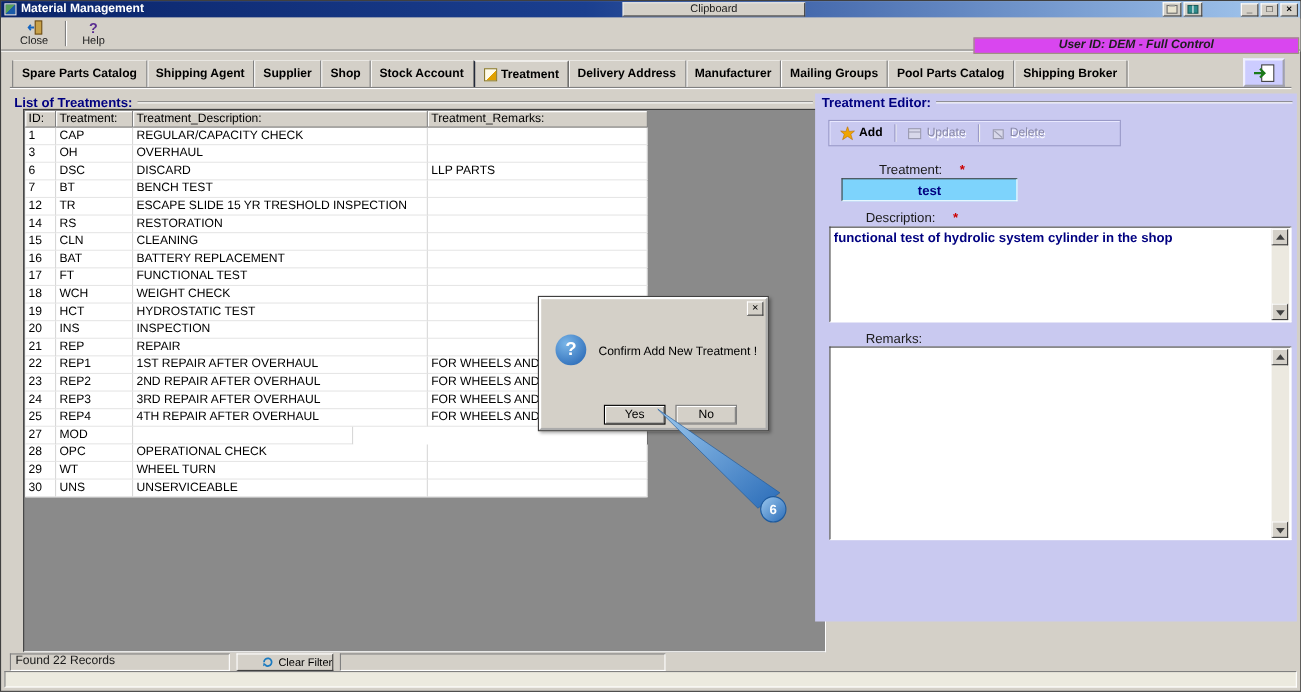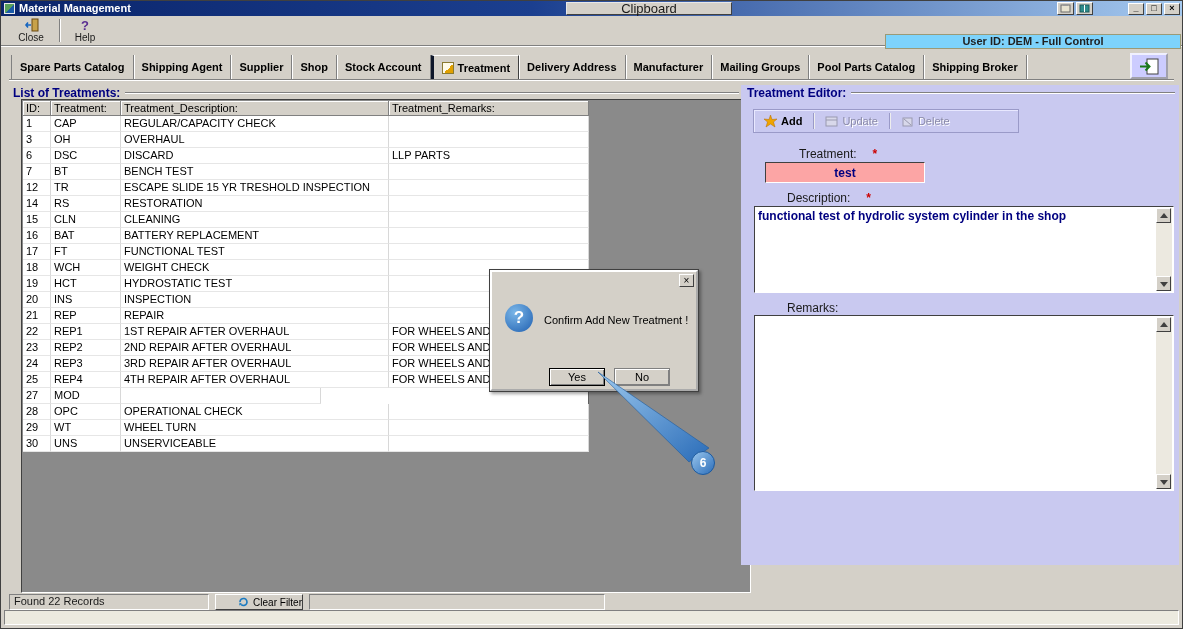--- a/index.html
+++ b/index.html
@@ -7,46 +7,46 @@
   body { font-family:"Liberation Sans", sans-serif; font-size:11px; background:#d4d0c8; }
   .app { position:relative; width:1183px; height:629px; background:#d4d0c8; border:1px solid #404040; }
 
   
   .titlebar { position:absolute; left:0; top:0; right:0; height:15px;
     background:linear-gradient(90deg,#0a246a 0%,#1b3f8f 45%,#a6caf0 100%); }
   .app-icon { position:absolute; left:3px; top:2px; width:11px; height:11px;
     background:linear-gradient(135deg,#58a05a 50%,#1a5aa8 50%); border:1px solid #e8e8e8; }
   .title-text { position:absolute; left:18px; top:1px; color:#fff; font-weight:bold; font-size:11px; white-space:nowrap; }
   .clipboard-box { position:absolute; left:565px; top:1px; width:166px; height:13px; background:#d4d0c8;
-    border:1px solid; border-color:#e8e8e8 #404040 #404040 #e8e8e8; font-size:13px; line-height:11px; text-align:center; color:#1a1a1a; }
+    border:1px solid; border-color:#e8e8e8 #404040 #404040 #e8e8e8; font-size:10px; line-height:11px; text-align:center; color:#1a1a1a; }
   .tb-util { position:absolute; top:1px; width:17px; height:13px; background:#d4d0c8;
     border:1px solid; border-color:#fff #404040 #404040 #fff; display:flex; align-items:center; justify-content:center; }
   #tb-util-1 { left:1056px; } #tb-util-2 { left:1075px; }
   .winctrls { position:absolute; right:2px; top:2px; display:flex; gap:2px; }
   .winbtn { width:16px; height:12px; background:#d4d0c8; border:1px solid; border-color:#fff #404040 #404040 #fff;
     font-size:9px; line-height:9px; text-align:center; font-weight:bold; color:#000; }
 
   
   .toolbar { position:absolute; left:0; top:15px; right:0; height:30px; background:#d4d0c8;
     border-bottom:1px solid #808080; box-shadow:0 1px 0 #fff; }
   .tool-btn { position:absolute; top:1px; height:27px; display:flex; flex-direction:column; align-items:center;
     justify-content:center; font-size:10px; color:#1a1a1a; cursor:default; }
   #close-btn { left:6px; width:48px; }
   #help-btn  { left:64px; width:40px; }
   .toolbar-sep { position:absolute; left:58px; top:3px; width:1px; height:23px; background:#808080; box-shadow:1px 0 0 #fff; }
   .help-glyph { font-size:13px; font-weight:bold; color:#5a2d91; line-height:13px; }
-  .user-box { position:absolute; left:884px; top:18px; width:296px; height:15px; background:#7dd3fc;
-    border:1px solid #9a9a77; font-weight:bold; text-align:center; line-height:13px; font-size:11px; color:#1f1f1f; }
+  .user-box { position:absolute; left:884px; top:18px; width:296px; height:15px; background:#d946ef;
+    border:1px solid #9a9a77; font-weight:bold; text-align:center; line-height:13px; font-size:11px; color:#1f1f1f;font-style:italic; }
 
   
   .tabstrip { position:absolute; left:10px; top:54px; height:24px; display:flex; z-index:2; }
   .tab { display:flex; align-items:center; gap:4px; padding:0 8px; font-weight:bold; font-size:11px;
     border-right:1px solid #808080; box-shadow:1px 0 0 #fff; white-space:nowrap; cursor:default; color:#000; }
   .tab:first-child { border-left:1px solid #808080; }
-  .tab.active { background:#d4d0c8; border-top:1px solid #fff; border-left:3px solid #0f172a; border-right:1px solid #404040; }
+  .tab.active { background:#d4d0c8; border-top:1px solid #fff; border-left:1px solid #0f172a; border-right:1px solid #404040; }
   .tab-icon { width:12px; height:12px; display:inline-block; background:#fffbe8; border:1px solid #8a7a30;
     background-image:linear-gradient(135deg, transparent 55%, #e0a000 55%); }
   .tabline { position:absolute; left:8px; right:8px; top:78px; height:1px; background:#808080; box-shadow:0 1px 0 #fff; }
   .export-btn { position:absolute; top:52px; right:14px; width:38px; height:26px; background:#ccccff;
     border:2px outset #f0f0ff; display:flex; align-items:center; justify-content:center; cursor:default; }
 
   
   .left-head { position:absolute; left:12px; top:85px; width:726px; display:flex; align-items:center; }
   .section-label { font-weight:bold; font-size:12px; color:#000080; white-space:nowrap; }
   .rule { flex:1; height:2px; border-top:1px solid #808080; border-bottom:1px solid #fff; margin-left:5px; }
@@ -78,21 +78,21 @@
   .btnbar { position:absolute; left:12px; top:24px; width:266px; height:24px; border:1px solid #9a9ac8;
     box-shadow:1px 1px 0 #e8e8ff inset; display:flex; align-items:center; padding:0 2px; }
   .ed-btn { height:20px; display:flex; align-items:center; gap:4px; padding:0 8px; font-size:11px; cursor:default; }
   .ed-btn.enabled  { font-weight:bold; color:#000; }
   .ed-btn.disabled { color:#8a8aa8; text-shadow:1px 1px 0 #fff; }
   .ed-sep { width:1px; height:16px; background:#9a9ac8; box-shadow:1px 0 0 #eee; margin:0 3px; }
 
   .field-label { position:absolute; font-size:12px; color:#1a1a1a; white-space:nowrap; }
   .req { color:#cc0000; font-weight:bold; margin-left:16px; }
   #treatment-label   { left:58px;  top:62px; }
-  #treatment-input { position:absolute; left:24px; top:77px; width:160px; height:21px; background:#fca5a5;
+  #treatment-input { position:absolute; left:24px; top:77px; width:160px; height:21px; background:#7dd3fc;
     border:1px solid; border-color:#404040 #fff #fff #404040; text-align:center; font-weight:bold;
     color:#000080; font-size:12px; font-family:"Liberation Sans", sans-serif; }
   #description-label { left:46px; top:106px; }
   #remarks-label     { left:46px; top:216px; }
   .textbox { position:absolute; background:#fff; border:1px solid; border-color:#404040 #fff #fff #404040; }
   #description-box { left:13px; top:121px; width:420px; height:87px; }
   #remarks-box     { left:13px; top:230px; width:420px; height:176px; }
   .textbox .text { position:absolute; left:3px; top:2px; right:20px; font-weight:bold; color:#000080;
     font-size:12px; line-height:14px; }
   .vscroll { position:absolute; top:1px; right:1px; bottom:1px; width:16px; background:#ece9e0; }

